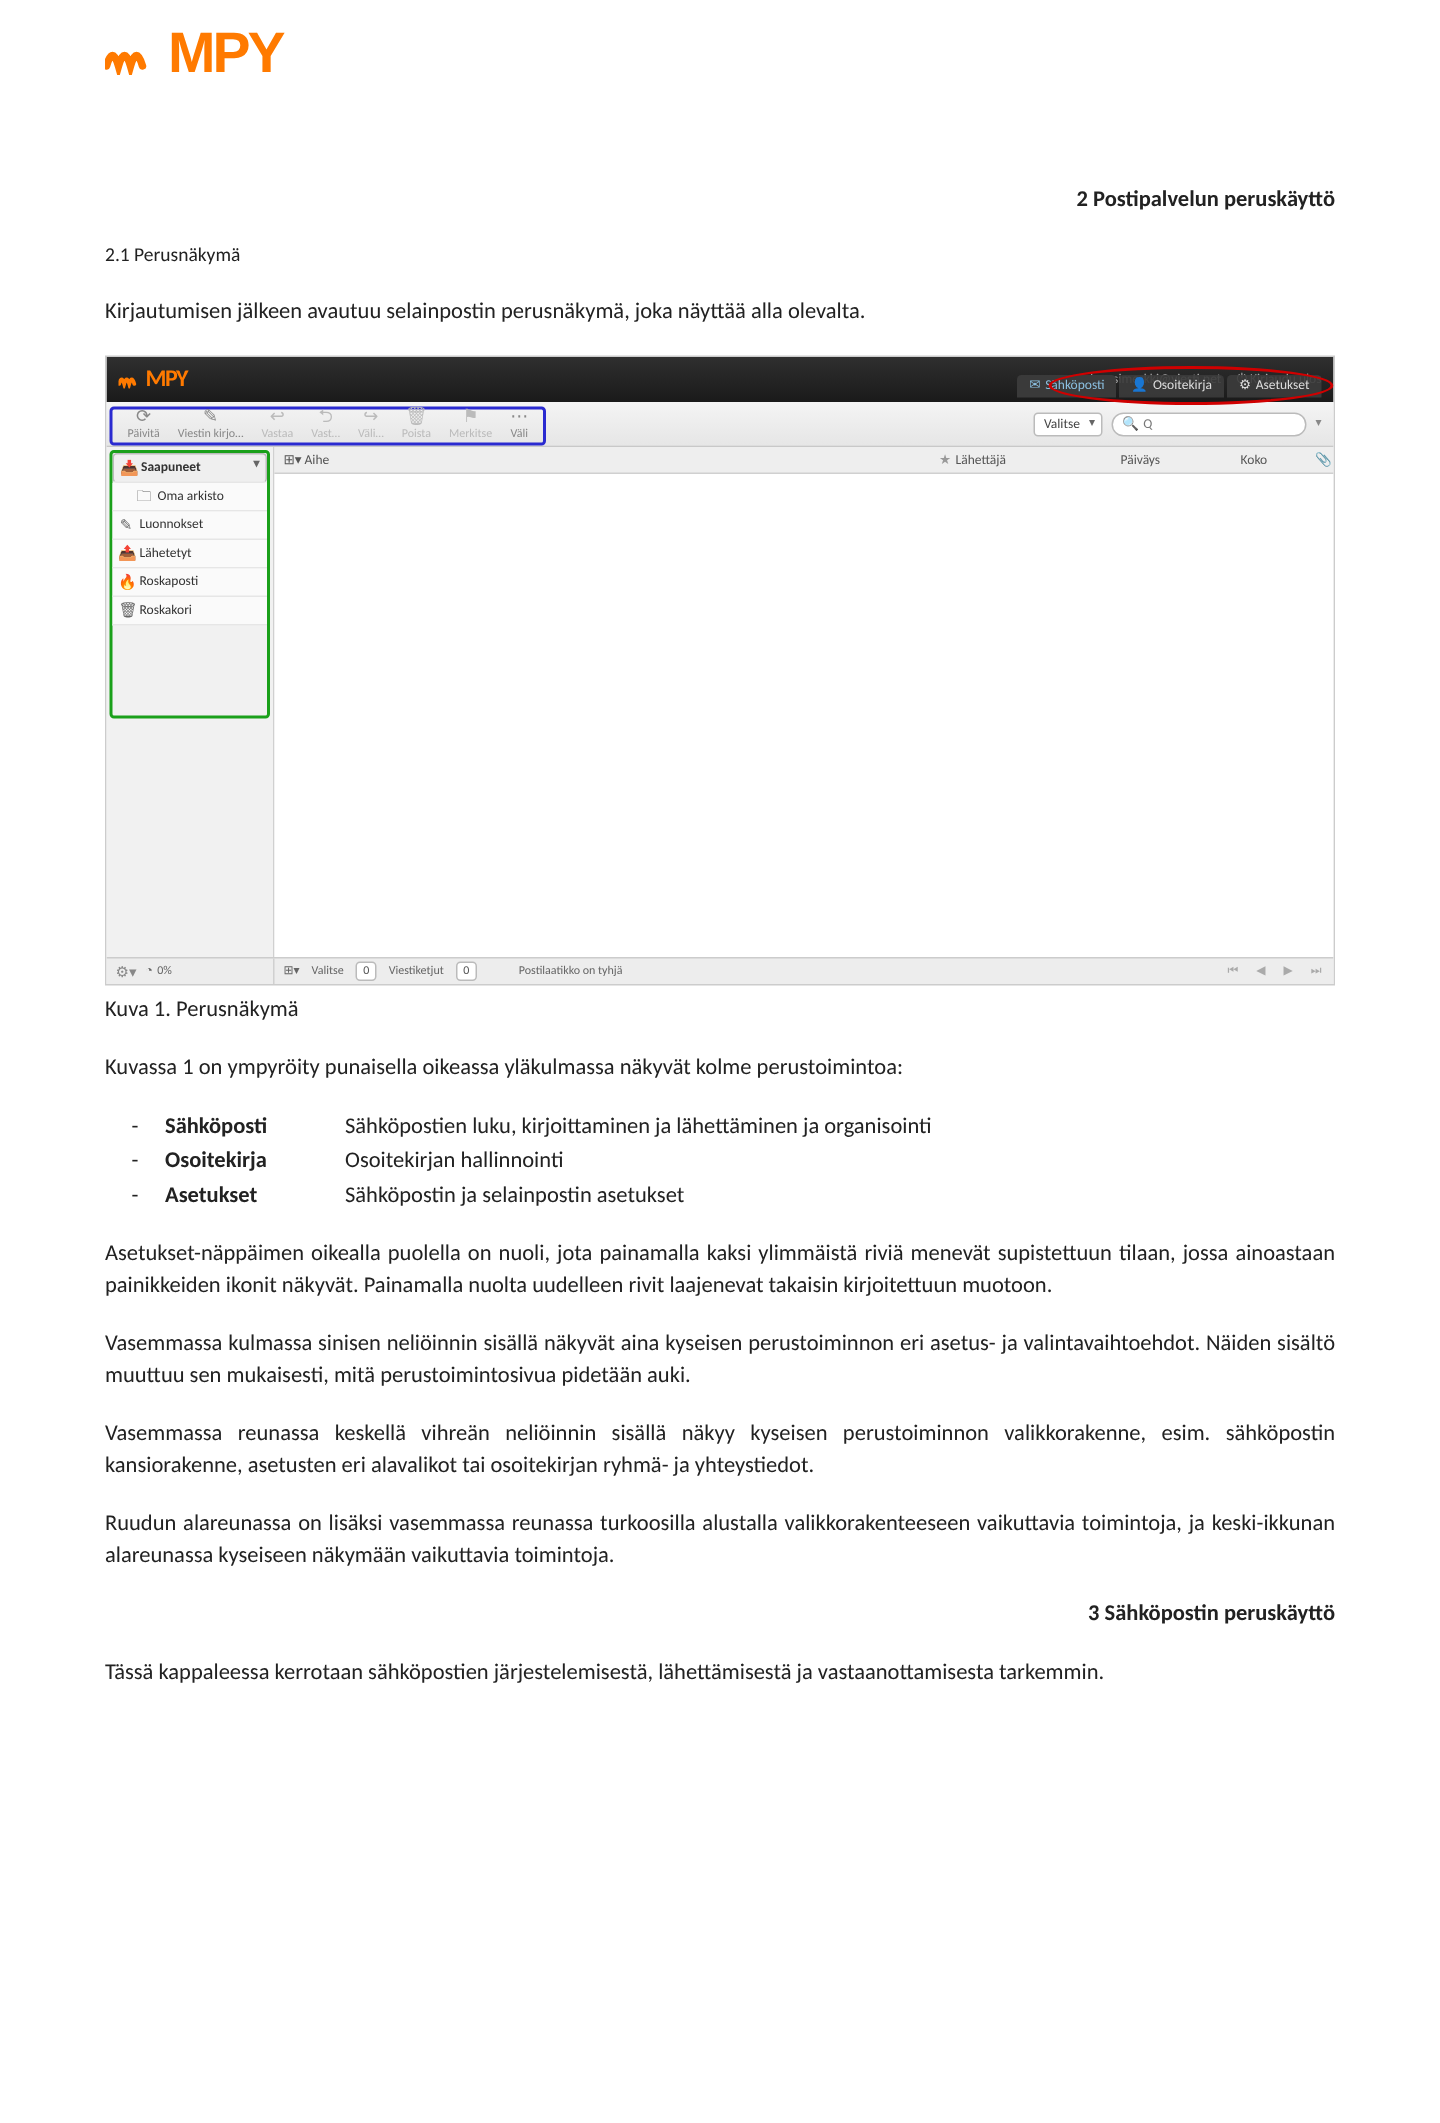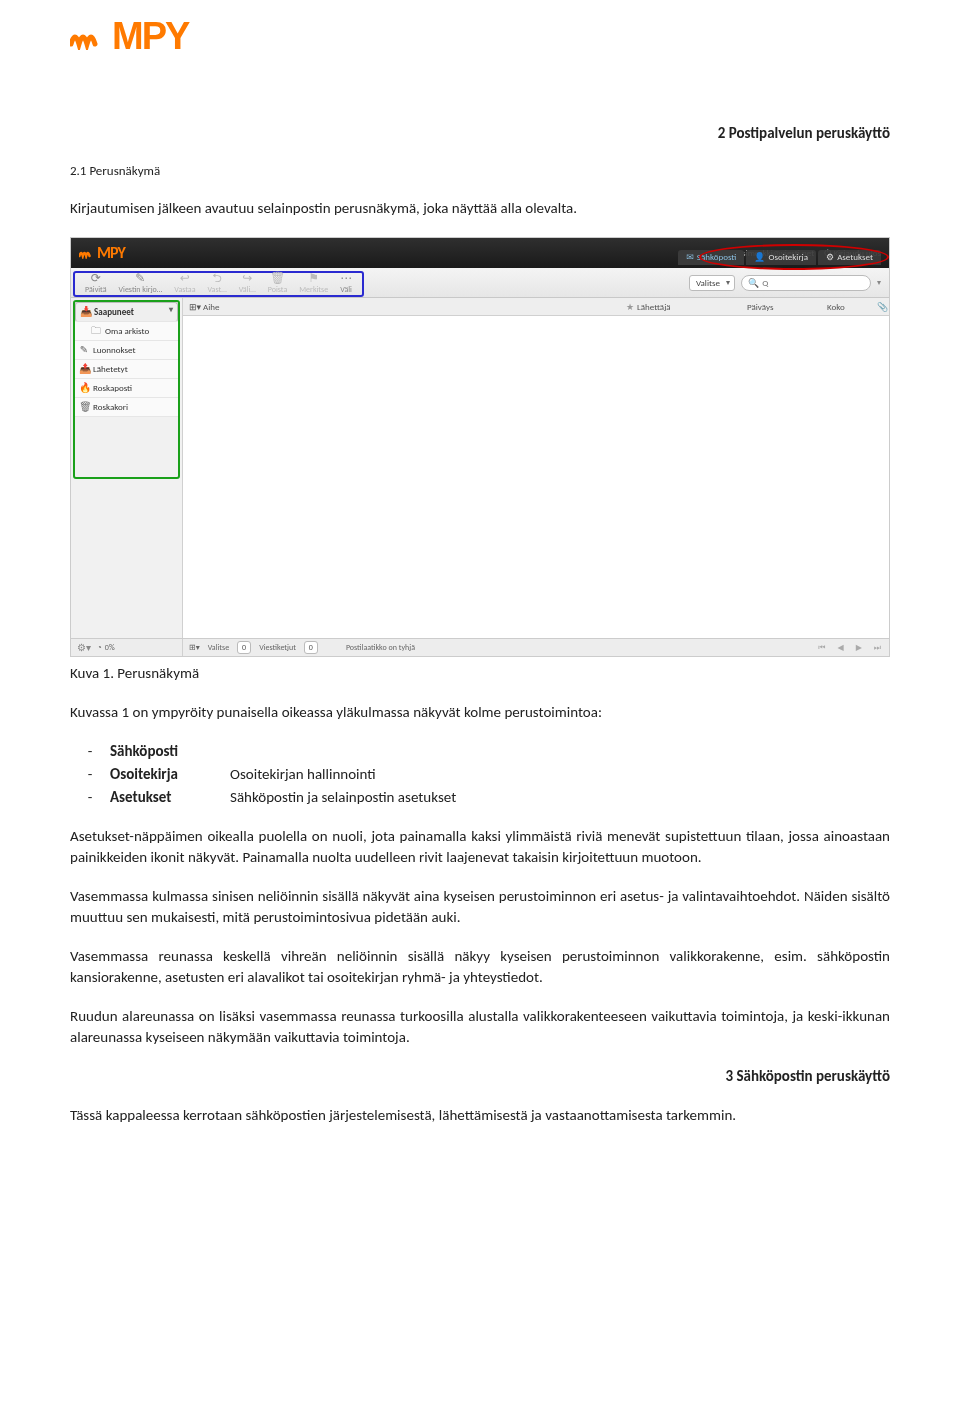--- a/index.html
+++ b/index.html
@@ -304,20 +304,21 @@
 </div>
 
 <p class="caption">Kuva 1. Perusnäkymä</p>
 
 <p>Kuvassa 1 on ympyröity punaisella oikeassa yläkulmassa näkyvät kolme perustoimintoa:</p>
 
 <div class="def-list">
   <div class="def-row">
     <span class="def-dash">-</span>
     <span class="def-term">Sähköposti</span>
+    <span class="def-desc">Sähköpostien luku, kirjoittaminen ja lähettäminen ja organisointi</span>
   </div>
   <div class="def-row">
     <span class="def-dash">-</span>
     <span class="def-term">Osoitekirja</span>
     <span class="def-desc">Osoitekirjan hallinnointi</span>
   </div>
   <div class="def-row">
     <span class="def-dash">-</span>
     <span class="def-term">Asetukset</span>
     <span class="def-desc">Sähköpostin ja selainpostin asetukset</span>

